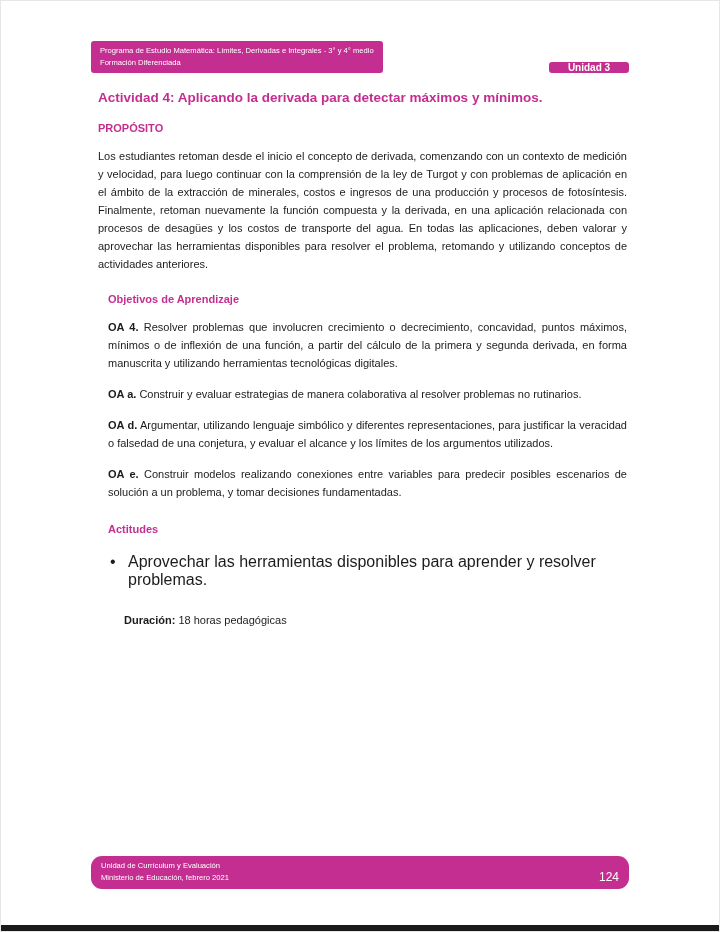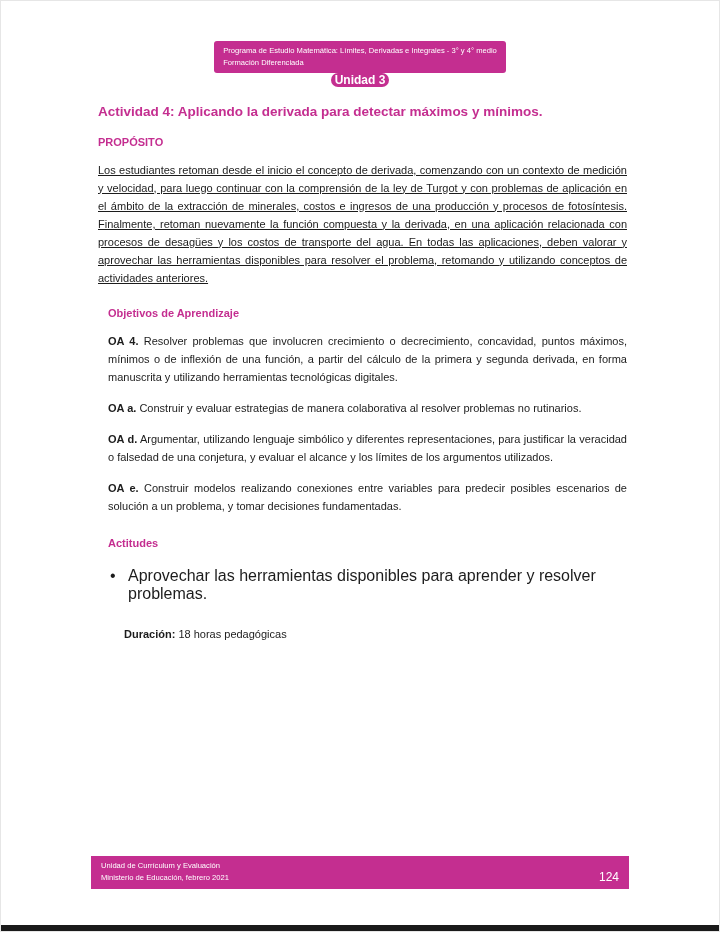--- a/index.html
+++ b/index.html
@@ -2,50 +2,50 @@
 <html style="--accent: #C42E90;"><head>
 <meta charset="utf-8">
 <style>
   :root { --accent: #C42E90; --ink: #1c1c1c; --rule: #1a1a1a; }
   * { margin: 0; padding: 0; box-sizing: border-box; }
   html, body { width: 720px; height: 932px; }
   body { font-family: "Liberation Sans", sans-serif; background: #ffffff; }
   .page { position: relative; width: 720px; height: 932px; background: #fff; border: 1px solid #e6e6e6; overflow: hidden; }
 
   
-  .header { display: flex; justify-content: space-between; align-items: center; margin: 40px 90px 0 90px; flex-direction: column; }
+  .header { display: flex; justify-content: space-between; align-items: flex-end; margin: 40px 90px 0 90px; }
   .banner { background: var(--accent); color: #fff; border-radius: 3px; }
   .banner-left { padding: 4px 9px; font-size: 7.6px; line-height: 1.55; max-width: 360px; }
-  .banner-right { width: 58px; display: flex; align-items: center; justify-content: center; font-size: 12px; font-weight: bold; border-radius: 9px; }
+  .banner-right { width: 80px; display: flex; align-items: center; justify-content: center; font-size: 10px; font-weight: bold; }
 
   
   .activity-title { margin: 17px 92px 0 97px; color: var(--accent); font-size: 13.5px; font-weight: bold; }
   .section-heading { color: var(--accent); font-size: 11px; font-weight: bold; }
   .h-proposito { margin: 17px 92px 0 97px; }
   .h-objetivos { margin: 20px 92px 0 107px; }
   .h-actitudes { margin: 22px 92px 16px 107px; }
 
   
   .body-text { font-size: 11px; line-height: 18px; color: var(--ink); text-align: justify; }
-  .proposito-body { margin: 13px 92px 0 97px; text-decoration: underline; }
+  .proposito-body { margin: 13px 92px 0 97px; }
   .oa-item { margin: 13px 92px 0 107px; }
   .oa-item:first-of-type { margin-top: 15px; }
   .oa-label { font-weight: bold; }
 
   
   .bullet-list { list-style: none; margin: 18px 92px 0 107px; }
   .bullet-list li { position: relative; padding-left: 20px; font-size: 16px; line-height: 18px; color: var(--ink); }
   .bullet-list li::before { content: "\2022"; position: absolute; left: 2px; top: 0; color: var(--ink); }
 
   
   .duration { margin: 22px 92px 0 97px; font-size: 11px; line-height: 18px; color: var(--ink); padding-left: 26px; }
   .duration b { font-weight: bold; }
 
   
-  .footer-bar { position: absolute; left: 90px; right: 90px; bottom: 42px; background: var(--accent); color: #fff; border-radius: 0; padding: 4px 10px 5px 10px; display: flex; justify-content: space-between; align-items: flex-start; }
+  .footer-bar { position: absolute; left: 90px; right: 90px; bottom: 42px; background: var(--accent); color: #fff; border-radius: 11px; padding: 4px 10px 5px 10px; display: flex; justify-content: space-between; align-items: flex-start; }
   .footer-left { font-size: 7.6px; line-height: 1.6; }
   .footer-page { font-size: 12px; margin-top: 10px; }
 
   .bottom-rule { position: absolute; left: 0; right: 0; bottom: 0; height: 6px; background: var(--rule); }
 </style>
 </head>
 <body>
 
 <div class="page">
 

